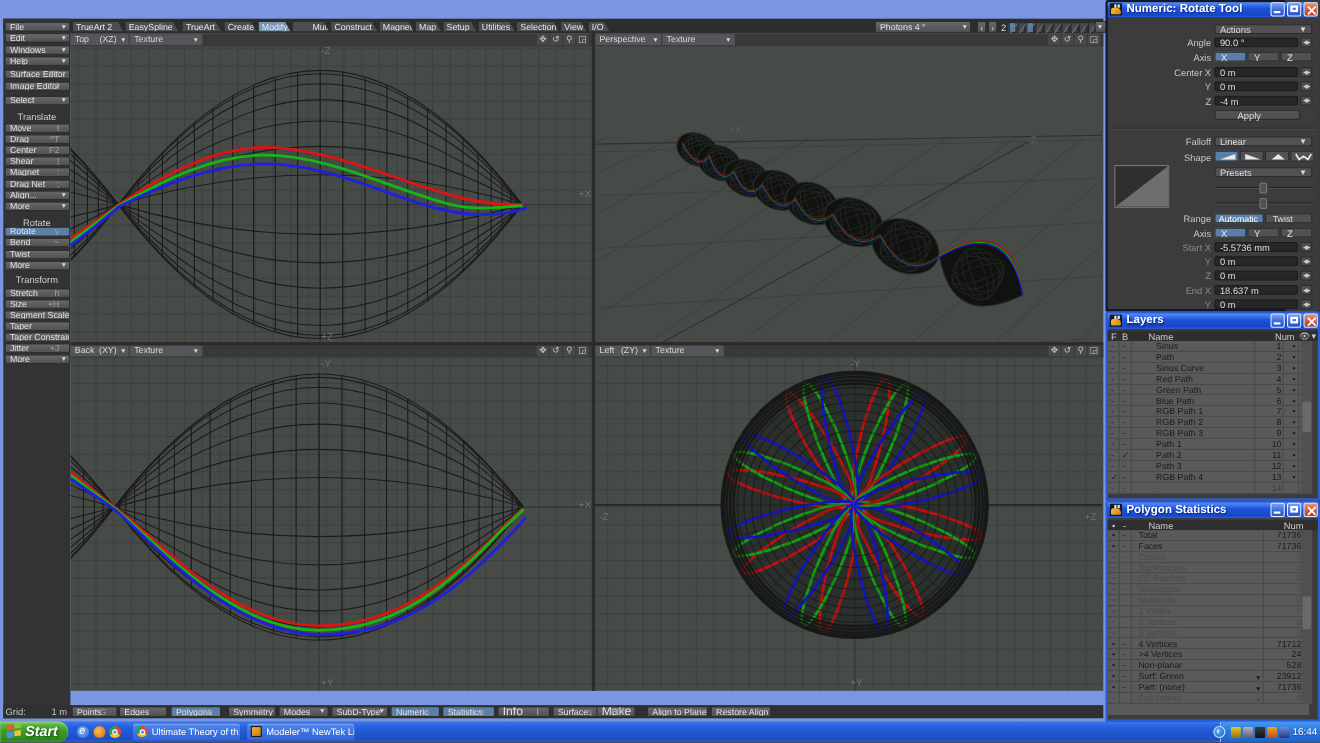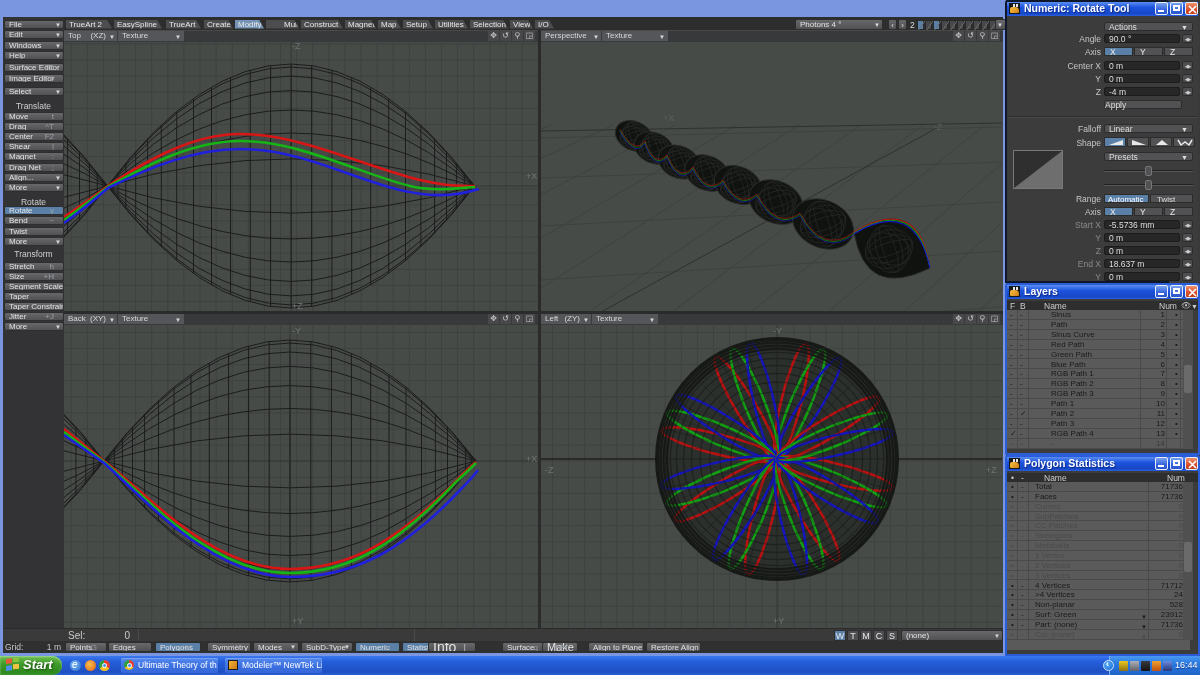--- a/index.html
+++ b/index.html
@@ -718,42 +718,32 @@
           <line x1="248.9" y1="129.6" x2="345.0" y2="89.8" stroke="#1e201e" stroke-width="0.8" opacity="0.42"></line>
           <line x1="249.5" y1="131.4" x2="350.0" y2="104.5" stroke="#1e201e" stroke-width="0.8" opacity="0.42"></line>
           <line x1="249.9" y1="133.2" x2="353.0" y2="119.6" stroke="#1e201e" stroke-width="0.8" opacity="0.42"></line>
           <text x="232" y="10" fill="#707470" font-size="9" font-family="Liberation Sans">-Y</text>
           <text x="4" y="149" fill="#707470" font-size="9" font-family="Liberation Sans">-Z</text>
           <text x="445" y="149" fill="#707470" font-size="9" font-family="Liberation Sans">+Z</text>
           <text x="232" y="300" fill="#707470" font-size="9" font-family="Liberation Sans">+Y</text>
         </svg>
       </div>
     </div>
-    <div class="abs" style="left:3px;top:628px;width:1000px;height:13px;background:#3a3a3a;border-top:1px solid #2a2a2a">
-      <div class="abs" style="left:61px;top:0;width:75px;height:13px;border-right:1px solid #4a4a4a;color:#ccc;font-size:10px;line-height:13px"><span style="padding-left:4px">Sel:</span><span class="abs" style="right:8px">0</span></div>
-      <div class="abs" style="left:136px;top:0;width:276px;height:13px;border-right:1px solid #4a4a4a"></div>
-      <div class="abs" style="left:831px;top:1px;width:12px;height:11px;background:#5b80a8;border:1px solid #2e2e2e;color:#e8e8e8;font-size:9px;line-height:11px;text-align:center">W</div>
-      <div class="abs" style="left:844px;top:1px;width:12px;height:11px;background:#4e4e51;border:1px solid #2e2e2e;color:#e8e8e8;font-size:9px;line-height:11px;text-align:center">T</div>
-      <div class="abs" style="left:857px;top:1px;width:12px;height:11px;background:#4e4e51;border:1px solid #2e2e2e;color:#e8e8e8;font-size:9px;line-height:11px;text-align:center">M</div>
-      <div class="abs" style="left:870px;top:1px;width:12px;height:11px;background:#4e4e51;border:1px solid #2e2e2e;color:#e8e8e8;font-size:9px;line-height:11px;text-align:center">C</div>
-      <div class="abs" style="left:883px;top:1px;width:12px;height:11px;background:#4e4e51;border:1px solid #2e2e2e;color:#e8e8e8;font-size:9px;line-height:11px;text-align:center">S</div>
-      <div style="position:absolute;left:898px;top:1px;width:102px;height:11px;background:linear-gradient(#68686b,#515154);border:1px solid #2e2e2e;border-radius:2px;color:#e2e2e2;font-size:8px;line-height:10px;padding-left:4px;white-space:nowrap;overflow:hidden">(none)<span style="position:absolute;right:2px;top:0px;color:#d8d8d8;font-size:6px">▼</span></div>
-    </div>
     <div class="abs" style="left:3px;top:641px;width:1000px;height:12px;background:#303030">
       <span class="abs" style="left:2px;top:1px;color:#c6c6c6;font-size:8.5px">Grid:</span>
       <span class="abs" style="left:38px;top:1px;width:20px;text-align:right;color:#c6c6c6;font-size:8.5px">1 m</span>
       <div style="position:absolute;left:62px;top:1px;width:42px;height:10px;background:linear-gradient(#68686b,#515154);border:1px solid #2e2e2e;border-radius:2px;color:#e2e2e2;font-size:8px;line-height:9px;padding-left:4px;white-space:nowrap;overflow:hidden">Points<span style="position:absolute;right:9px;color:#9aa0a8">^G</span></div>
       <div style="position:absolute;left:105px;top:1px;width:44px;height:10px;background:linear-gradient(#68686b,#515154);border:1px solid #2e2e2e;border-radius:2px;color:#e2e2e2;font-size:8px;line-height:9px;padding-left:4px;white-space:nowrap;overflow:hidden">Edges</div>
       <div style="position:absolute;left:152px;top:1px;width:46px;height:10px;background:#5b80a8;border:1px solid #2e2e2e;border-radius:2px;color:#e2e2e2;font-size:8px;line-height:9px;padding-left:4px;white-space:nowrap;overflow:hidden">Polygons<span style="position:absolute;right:9px;color:#9aa0a8">^H</span></div>
       <div style="position:absolute;left:204px;top:1px;width:44px;height:10px;background:linear-gradient(#68686b,#515154);border:1px solid #2e2e2e;border-radius:2px;color:#e2e2e2;font-size:8px;line-height:9px;padding-left:4px;white-space:nowrap;overflow:hidden">Symmetry<span style="position:absolute;right:9px;color:#9aa0a8">+Y</span></div>
       <div style="position:absolute;left:250px;top:1px;width:46px;height:10px;background:linear-gradient(#68686b,#515154);border:1px solid #2e2e2e;border-radius:2px;color:#e2e2e2;font-size:8px;line-height:9px;padding-left:4px;white-space:nowrap;overflow:hidden">Modes<span style="position:absolute;right:2px;top:0px;color:#d8d8d8;font-size:6px">▼</span></div>
       <div style="position:absolute;left:298px;top:1px;width:52px;height:10px;background:linear-gradient(#68686b,#515154);border:1px solid #2e2e2e;border-radius:2px;color:#e2e2e2;font-size:8px;line-height:9px;padding-left:4px;white-space:nowrap;overflow:hidden">SubD-Type<span style="position:absolute;right:2px;top:0px;color:#d8d8d8;font-size:6px">▼</span></div>
       <div style="position:absolute;left:352px;top:1px;width:45px;height:10px;background:#5b80a8;border:1px solid #2e2e2e;border-radius:2px;color:#e2e2e2;font-size:8px;line-height:9px;padding-left:4px;white-space:nowrap;overflow:hidden">Numeric<span style="position:absolute;right:9px;color:#9aa0a8">n</span></div>
       <div style="position:absolute;left:399px;top:1px;width:48px;height:10px;background:#5b80a8;border:1px solid #2e2e2e;border-radius:2px;color:#e2e2e2;font-size:8px;line-height:9px;padding-left:4px;white-space:nowrap;overflow:hidden">Statistics<span style="position:absolute;right:9px;color:#9aa0a8">w</span></div>
-      <div style="position:absolute;left:425px;top:1px;width:48px;height:10px;background:linear-gradient(#68686b,#515154);border:1px solid #2e2e2e;border-radius:2px;color:#e2e2e2;font-size:14px;line-height:9px;padding-left:4px;white-space:nowrap;overflow:hidden">Info<span style="position:absolute;right:9px;color:#9aa0a8">i</span></div>
+      <div style="position:absolute;left:449px;top:1px;width:48px;height:10px;background:linear-gradient(#68686b,#515154);border:1px solid #2e2e2e;border-radius:2px;color:#e2e2e2;font-size:11px;line-height:9px;padding-left:4px;white-space:nowrap;overflow:hidden">Info<span style="position:absolute;right:9px;color:#9aa0a8">i</span></div>
       <div style="position:absolute;left:499px;top:1px;width:46px;height:10px;background:linear-gradient(#68686b,#515154);border:1px solid #2e2e2e;border-radius:2px;color:#e2e2e2;font-size:8px;line-height:9px;padding-left:4px;white-space:nowrap;overflow:hidden">Surface<span style="position:absolute;right:9px;color:#9aa0a8">q</span></div>
       <div style="position:absolute;left:539px;top:1px;width:36px;height:10px;background:linear-gradient(#68686b,#515154);border:1px solid #2e2e2e;border-radius:2px;color:#e2e2e2;font-size:11px;line-height:9px;padding-left:4px;white-space:nowrap;overflow:hidden">Make<span style="position:absolute;right:9px;color:#9aa0a8">ret</span></div>
       <div style="position:absolute;left:585px;top:1px;width:56px;height:10px;background:linear-gradient(#68686b,#515154);border:1px solid #2e2e2e;border-radius:2px;color:#e2e2e2;font-size:8px;line-height:9px;padding-left:4px;white-space:nowrap;overflow:hidden">Align to Plane</div>
       <div style="position:absolute;left:643px;top:1px;width:55px;height:10px;background:linear-gradient(#68686b,#515154);border:1px solid #2e2e2e;border-radius:2px;color:#e2e2e2;font-size:8px;line-height:9px;padding-left:4px;white-space:nowrap;overflow:hidden">Restore Align</div>
     </div>
   </div>
 <div class="abs" style="left:1005px;top:0px;width:164px;height:283px;background:#0f172a;border-radius:3px 3px 0 0">
     <div class="abs" style="left:2px;top:2px;width:191px;height:14px;background:linear-gradient(#5a8ef2,#1c52dd 40%,#1747c6 85%,#2a62e2)">
       <div class="abs" style="left:2px;top:1px;width:11px;height:11px;background:#16181a">
         <div class="abs" style="left:1px;top:4px;width:9px;height:6px;background:linear-gradient(135deg,#f8c040,#d08018);border-radius:2px 4px 1px 1px"></div>
@@ -785,21 +775,21 @@
 <div class="abs" style="left:1164px;top:47px;width:29px;height:9px;background:#525255;border:1px solid #2c2c2c;color:#e8e8e8;font-size:8.5px;line-height:9px;padding-left:5px">Z</div>
 <span class="abs" style="left:1013px;top:61px;width:88px;text-align:right;color:#c6c6c6;font-size:8.5px">Center X</span>
 <div class="abs" style="left:1104px;top:61px;width:76px;height:9px;background:#272727;border:1px solid #1c1c1c;border-radius:2px;color:#ddd;font-size:8.5px;line-height:9px;padding-left:4px">0 m</div>
 <div class="abs" style="left:1182px;top:61px;width:11px;height:9px;background:#4e4e51;border:1px solid #2c2c2c;border-radius:2px;color:#ccc;font-size:5px;text-align:center;line-height:9px;letter-spacing:-1px">◀▶</div>
 <span class="abs" style="left:1013px;top:74px;width:88px;text-align:right;color:#c6c6c6;font-size:8.5px">Y</span>
 <div class="abs" style="left:1104px;top:74px;width:76px;height:9px;background:#272727;border:1px solid #1c1c1c;border-radius:2px;color:#ddd;font-size:8.5px;line-height:9px;padding-left:4px">0 m</div>
 <div class="abs" style="left:1182px;top:74px;width:11px;height:9px;background:#4e4e51;border:1px solid #2c2c2c;border-radius:2px;color:#ccc;font-size:5px;text-align:center;line-height:9px;letter-spacing:-1px">◀▶</div>
 <span class="abs" style="left:1013px;top:87px;width:88px;text-align:right;color:#c6c6c6;font-size:8.5px">Z</span>
 <div class="abs" style="left:1104px;top:87px;width:76px;height:9px;background:#272727;border:1px solid #1c1c1c;border-radius:2px;color:#ddd;font-size:8.5px;line-height:9px;padding-left:4px">-4 m</div>
 <div class="abs" style="left:1182px;top:87px;width:11px;height:9px;background:#4e4e51;border:1px solid #2c2c2c;border-radius:2px;color:#ccc;font-size:5px;text-align:center;line-height:9px;letter-spacing:-1px">◀▶</div>
-<div class="abs" style="left:1104px;top:100px;width:78px;height:9px;background:#525255;border:1px solid #2c2c2c;border-radius:2px;color:#ddd;font-size:8.5px;line-height:9px;padding-left:0;text-align:left">Apply</div>
+<div class="abs" style="left:1104px;top:100px;width:78px;height:9px;background:#525255;border:1px solid #2c2c2c;border-radius:2px;color:#ddd;font-size:8.5px;line-height:9px;padding-left:20px;text-align:left">Apply</div>
 <div class="abs" style="left:1007px;top:116px;width:191px;height:2px;background:#2e2e2e;border-bottom:1px solid #4a4a4a"></div>
 <span class="abs" style="left:1013px;top:124px;width:88px;text-align:right;color:#c6c6c6;font-size:8.5px">Falloff</span>
 <div class="abs" style="left:1104px;top:124px;width:89px;height:9px;background:#525255;border:1px solid #2c2c2c;border-radius:2px;color:#ddd;font-size:8.5px;line-height:9px;padding-left:4px">Linear<span class="abs" style="right:4px;font-size:7px">▼</span></div>
 <span class="abs" style="left:1013px;top:138px;width:88px;text-align:right;color:#c6c6c6;font-size:8.5px">Shape</span>
 <div class="abs" style="left:1104px;top:137px;width:22px;height:10px;background:#5b80a8;border:1px solid #2c2c2c">
     <svg width="16" height="9" style="display:block;margin-left:3px;margin-top:0px">
       <polygon points="1,7 15,7 15,2" fill="#e8e8e8"></polygon>
     </svg>
   </div>
 <div class="abs" style="left:1127px;top:137px;width:22px;height:10px;background:#525255;border:1px solid #2c2c2c">

